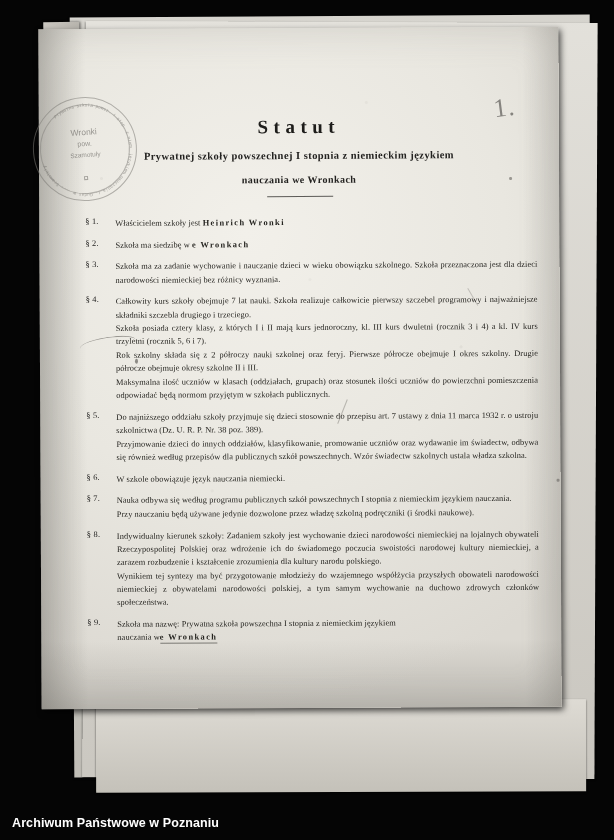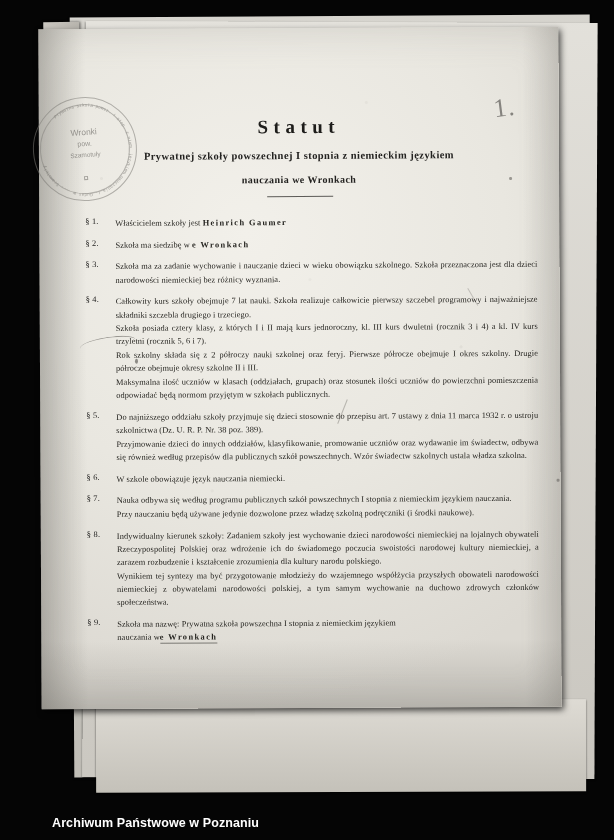--- a/index.html
+++ b/index.html
@@ -151,21 +151,21 @@
              border-left:.7px solid rgba(70,68,62,.32); transform:rotate(22deg); }
   #bl-scr2 { left:430px; top:250px; width:40px; height:20px;
              border-left:.7px solid rgba(70,68,62,.25); transform:rotate(-30deg); }
   #bl-dot2 { left:470px; top:150px; width:2.5px; height:2.5px; background:rgba(60,58,54,.45); border-radius:50%; }
   #bl-dot3 { left:516px; top:452px; width:2.5px; height:2.5px; background:rgba(60,58,54,.4); border-radius:50%; }
 
   
   #caption {
     position:absolute; left:12px; bottom:10px; z-index:10;
     font-family:"Liberation Sans", sans-serif; font-size:12.5px;
-    font-weight:bold; color:#fff; letter-spacing:.1px;margin-left:40px;
+    font-weight:bold; color:#fff; letter-spacing:.1px;
   }
 </style>
 </head>
 <body>
 
 <div id="scan">
 
   <div class="sheet-under" id="under-a"></div>
   <div class="sheet-under" id="under-b"></div>
   <div class="sheet-under" id="under-c"></div>
@@ -275,21 +275,21 @@
 
       <div id="title">Statut</div>
       <div id="subtitle1">Prywatnej szkoły powszechnej I stopnia z niemieckim językiem</div>
       <div id="subtitle2">nauczania we Wronkach</div>
       <div id="rule"></div>
 
       <div id="body">
           <div class="para">
             <div class="sec">§ 1.</div>
             <div class="ptext">
-              <p>Właścicielem szkoły jest  <span class="bold-sp">Heinrich Gaumer</span></p>
+              <p>Właścicielem szkoły jest  <span class="bold-sp">Heinrich Wronki</span></p>
             </div>
           </div>
           <div class="para">
             <div class="sec">§ 2.</div>
             <div class="ptext">
               <p>Szkoła ma siedzibę w  <span class="bold-sp">e Wronkach</span></p>
             </div>
           </div>
           <div class="para">
             <div class="sec">§ 3.</div>

